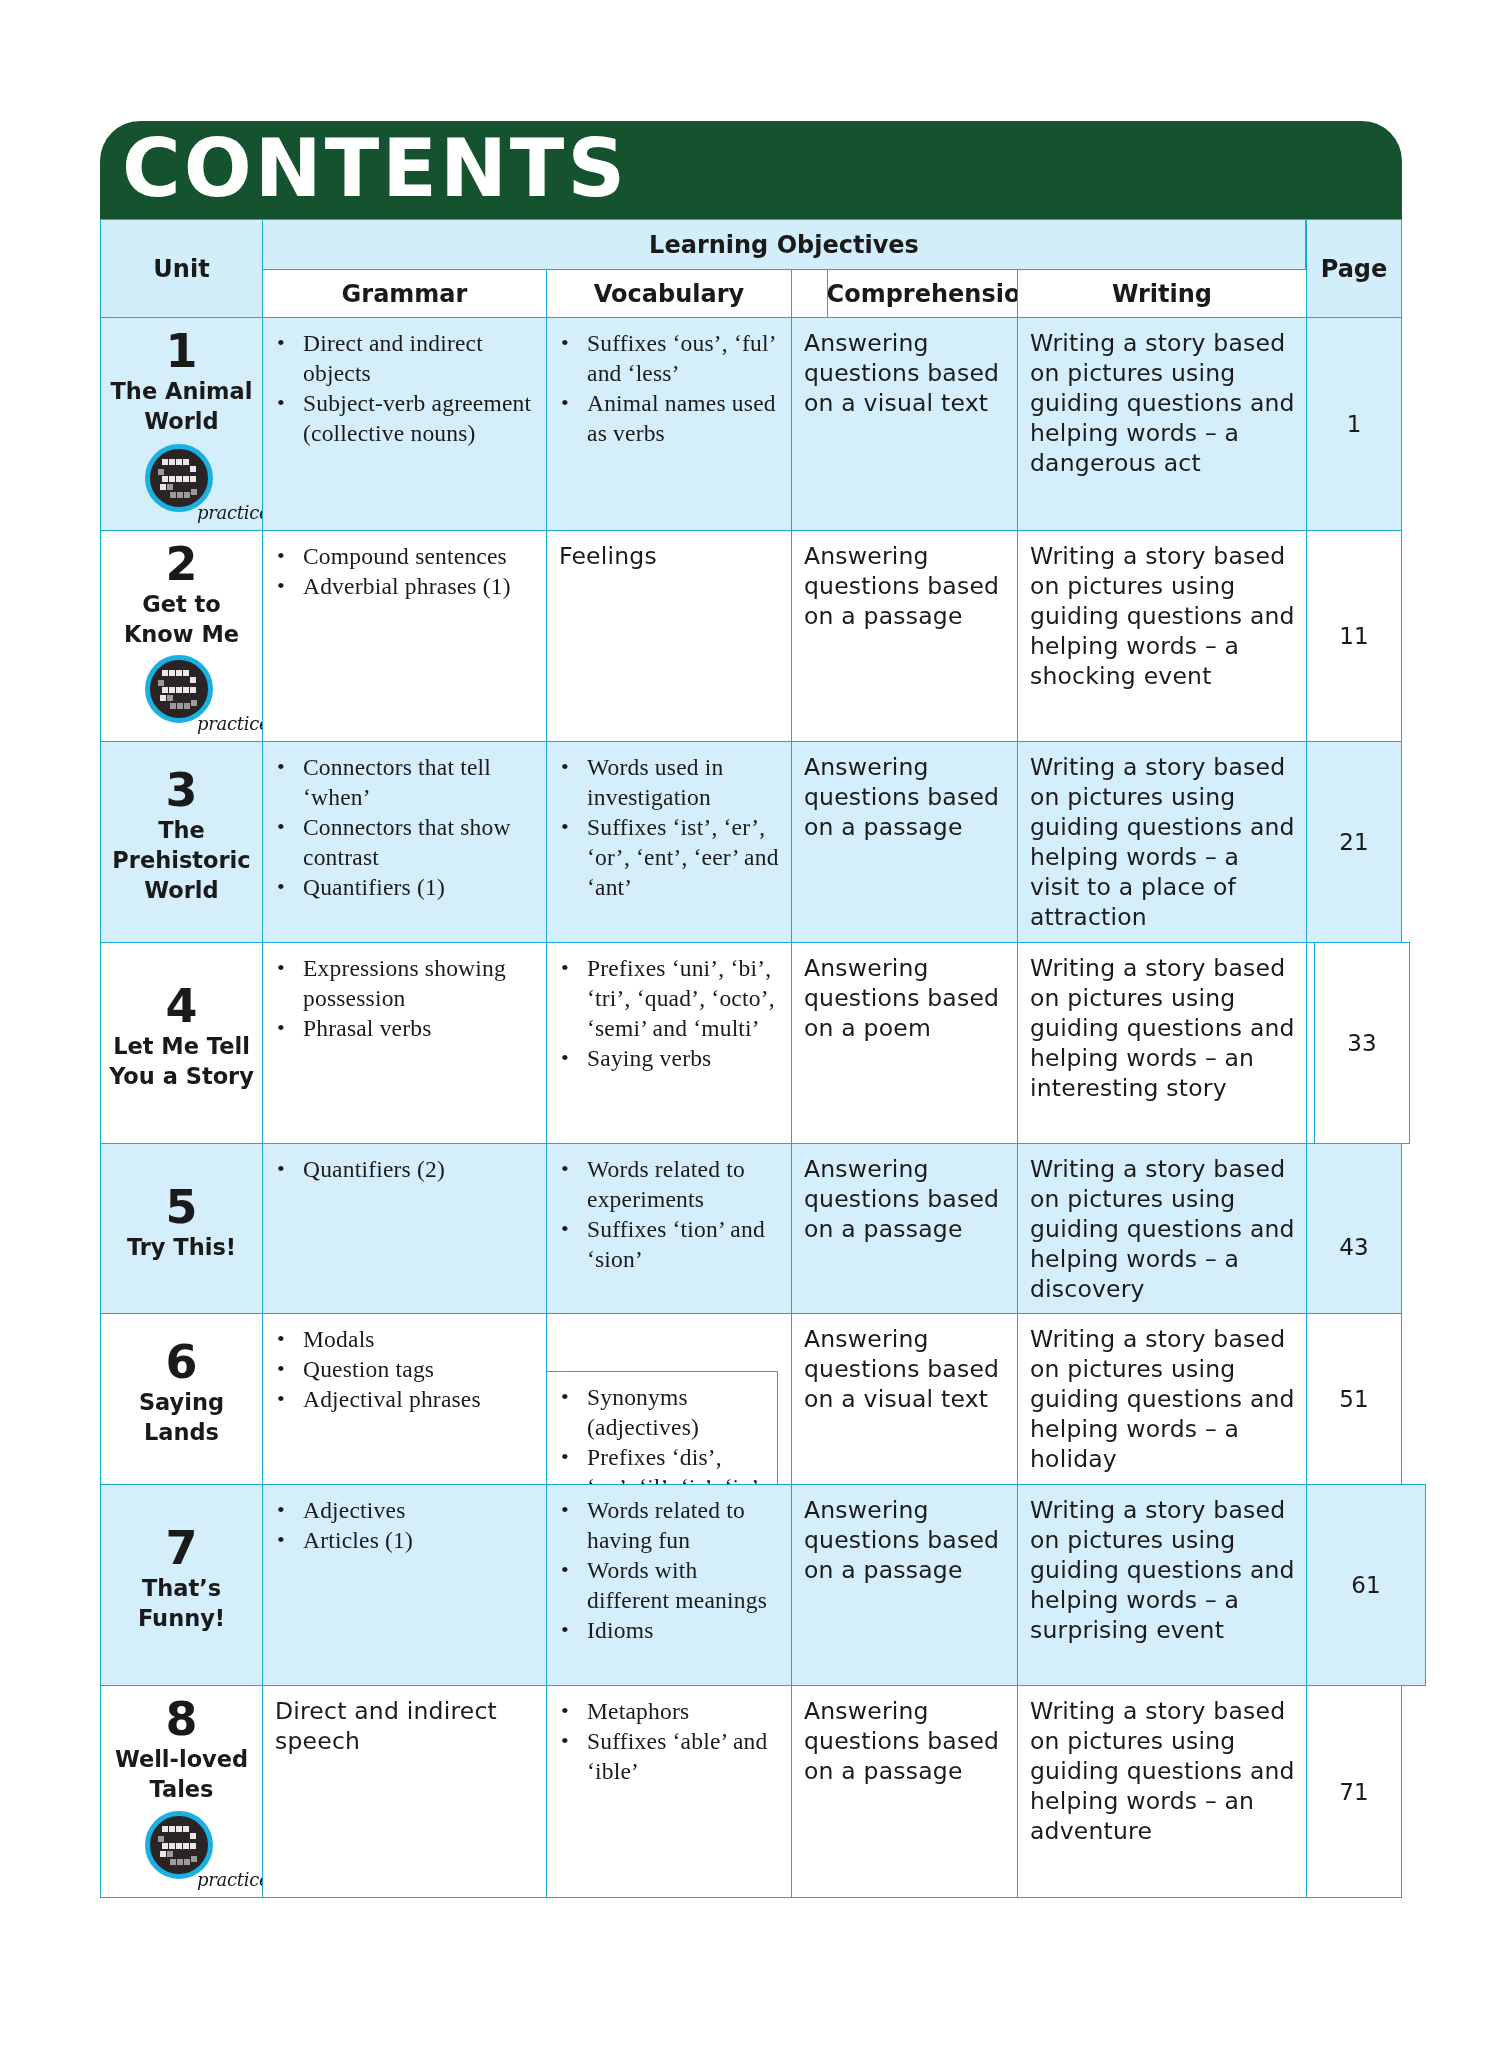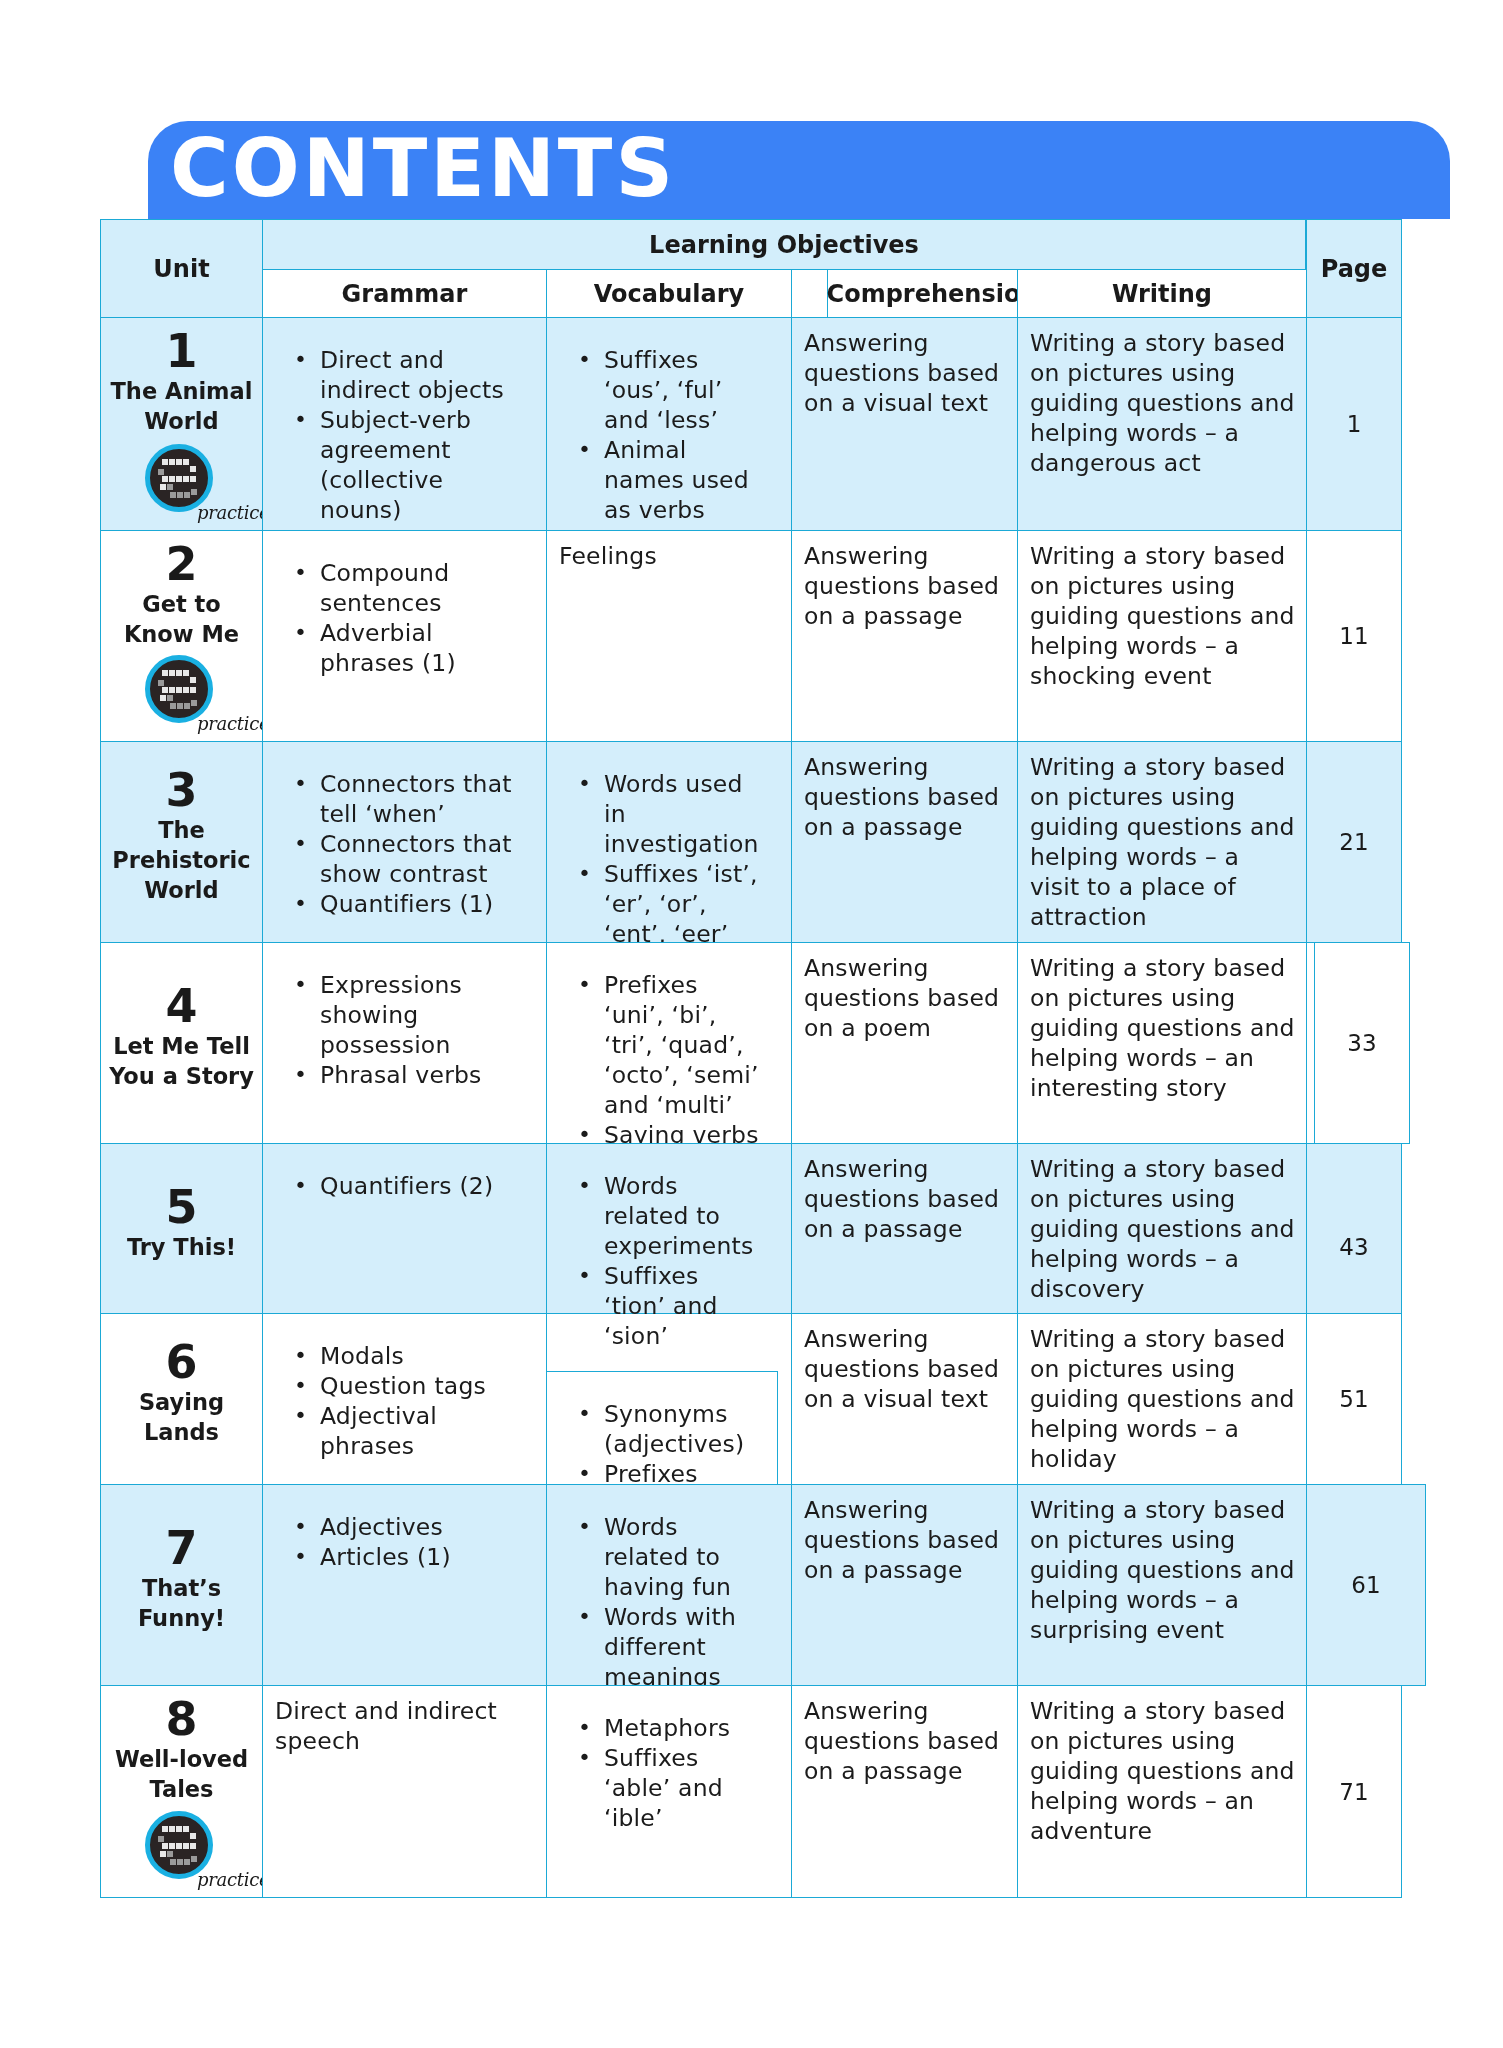--- a/index.html
+++ b/index.html
@@ -1,26 +1,26 @@
 <!DOCTYPE html>
 <html><head>
 <meta charset="utf-8">
 <style>
   html,body{margin:0;padding:0;background:#ffffff;}
   body{width:1503px;height:2048px;position:relative;overflow:hidden;font-family:"DejaVu Sans","Liberation Sans",sans-serif;color:#1a1a1a;}
-  .banner{position:absolute;left:100px;top:121px;width:1302px;height:98px;background:#3b82f6;border-radius:40px 40px 0 0;margin-left:48px;}
+  .banner{position:absolute;left:100px;top:121px;width:1302px;height:98px;background:#14532d;border-radius:40px 40px 0 0;}
   .banner-title{position:absolute;left:22px;top:2px;font-family:"DejaVu Sans","Liberation Sans",sans-serif;font-weight:bold;font-size:80px;letter-spacing:3px;color:#ffffff;line-height:92px;}
   .grid{position:absolute;left:100px;top:219px;width:1302px;}
   .cell{position:absolute;box-sizing:border-box;border:1.5px solid #1ba9d6;}
   .hdr{background:#d3eefb;display:flex;align-items:center;justify-content:center;font-weight:bold;font-size:24px;color:#1a1a1a;}
   .hdr.white{background:#ffffff;}
   .row-blue{background:#d4eefb;}
   .row-white{background:#ffffff;}
   .txt{font-size:23.5px;line-height:30px;padding:10px 10px 0 12px;letter-spacing:0.2px;color:#1b1b1b;}
-  ul{list-style:none;margin:17px;padding:0;}
+  ul{list-style:none;margin:0;padding:0;font-family:Liberation Serif, serif;}
   li{position:relative;padding-left:28px;}
   li::before{content:"\2022";position:absolute;left:2px;top:0;font-size:22px;}
   .unit{text-align:center;}
   .unit-num{font-size:46px;font-weight:bold;line-height:50px;margin-top:10px;}
   .unit-name{font-size:22.5px;font-weight:bold;line-height:30px;}
   .page-num{display:flex;align-items:center;justify-content:center;font-size:23px;}
   .badge{position:absolute;left:44px;width:68px;height:68px;border-radius:50%;border:5px solid #1ab0e2;background:#2a2424;box-sizing:border-box;overflow:hidden;}
   .badge svg{display:block;}
   .practice{position:absolute;left:96px;font-family:"DejaVu Serif","Liberation Serif",serif;font-style:italic;font-size:18px;color:#1a1a1a;white-space:nowrap;letter-spacing:-0.3px;}
 </style>

